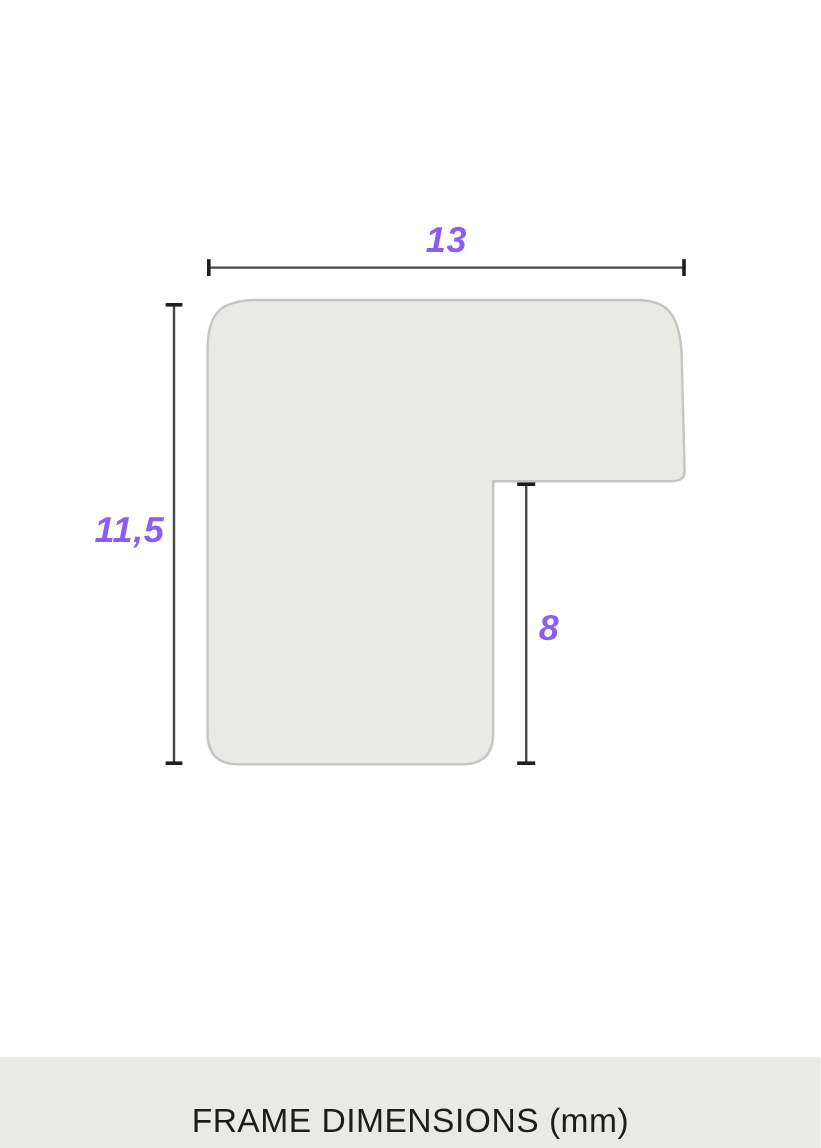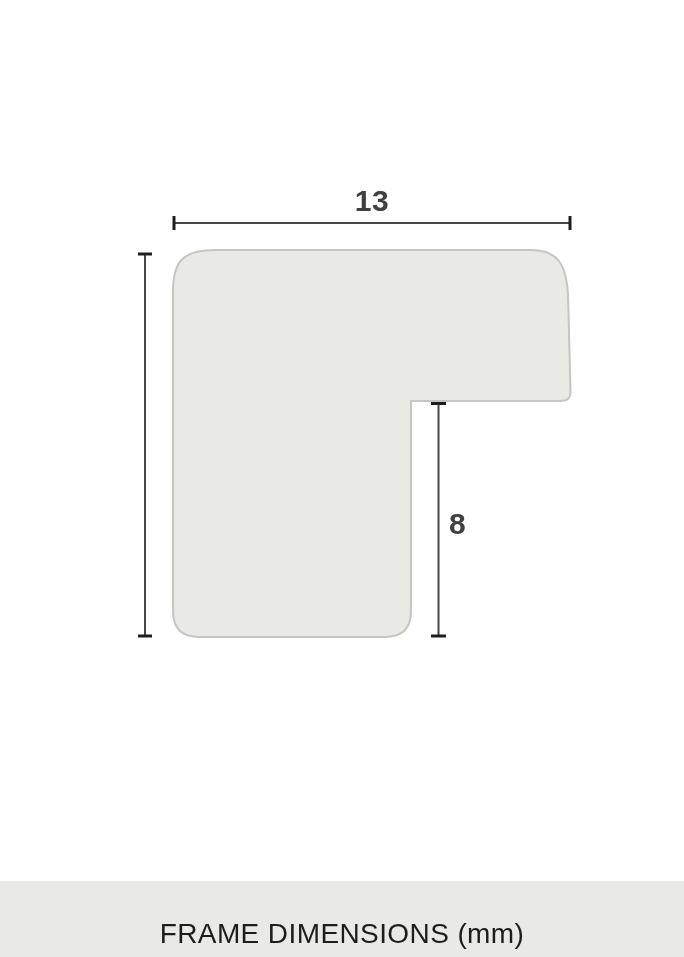--- a/index.html
+++ b/index.html
@@ -31,26 +31,27 @@
   .dim-line {
     stroke: #474747;
     stroke-width: 2;
   }
   .dim-tick {
     stroke: #1e1e1e;
     stroke-width: 3;
   }
   .dim-label {
     position: absolute;
-    color: #404040;
+    color: #8b5cf6;
     font-size: 30px;
     font-weight: 700;
     line-height: 30px;
     letter-spacing: 0.5px;
     white-space: nowrap;
+    font-style: italic;
   }
   .dim-label.width {
     left: 173px;
     top: 186px;
     width: 398px;
     text-align: center;
   }
   .dim-label.height {
     left: 30px;
     top: 428px;
@@ -118,20 +119,21 @@
 
     <g>
       <line class="dim-line" x1="438.5" y1="403" x2="438.5" y2="637"></line>
       <line class="dim-tick" x1="431" y1="403.5" x2="446" y2="403.5"></line>
       <line class="dim-tick" x1="431" y1="636" x2="446" y2="636"></line>
     </g>
   </svg>
 
   <div class="dim-label width">13</div>
 
+  <div class="dim-label height">11,5</div>
 
   <div class="dim-label depth">8</div>
 
   <div class="caption-band">
     <span class="caption-text">FRAME DIMENSIONS (mm)</span>
   </div>
 
 </div>
 
 </body></html>

